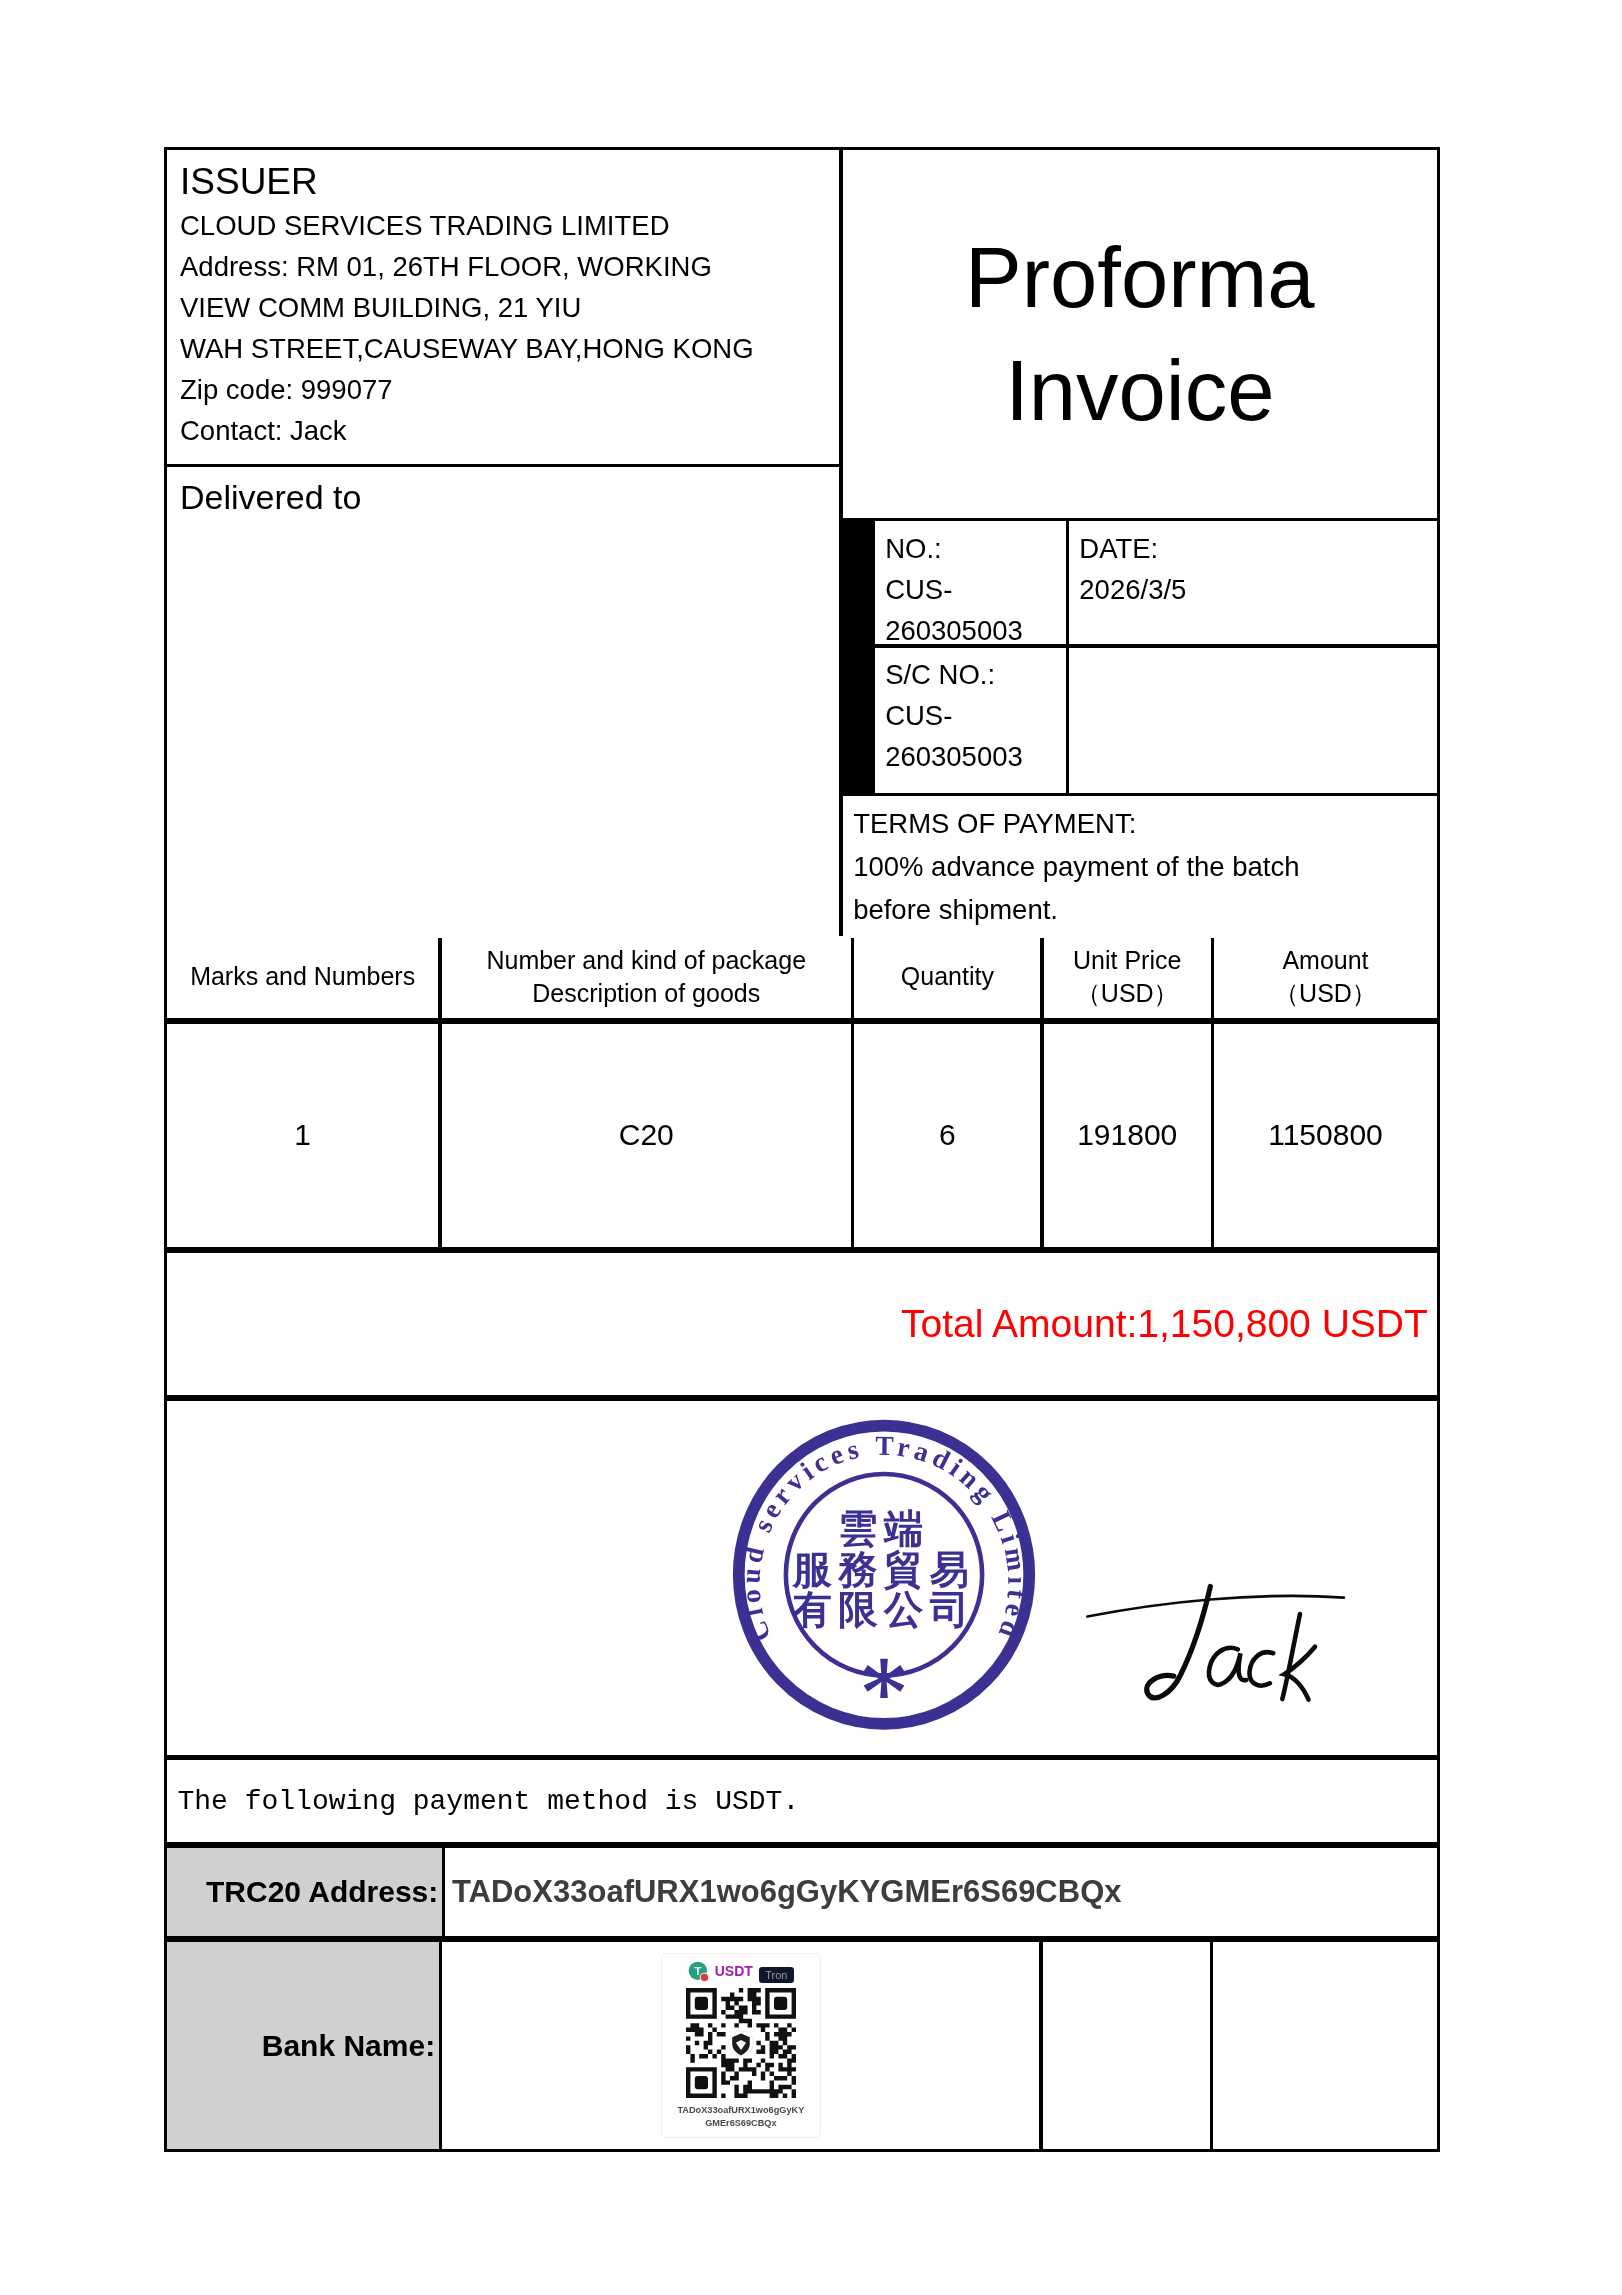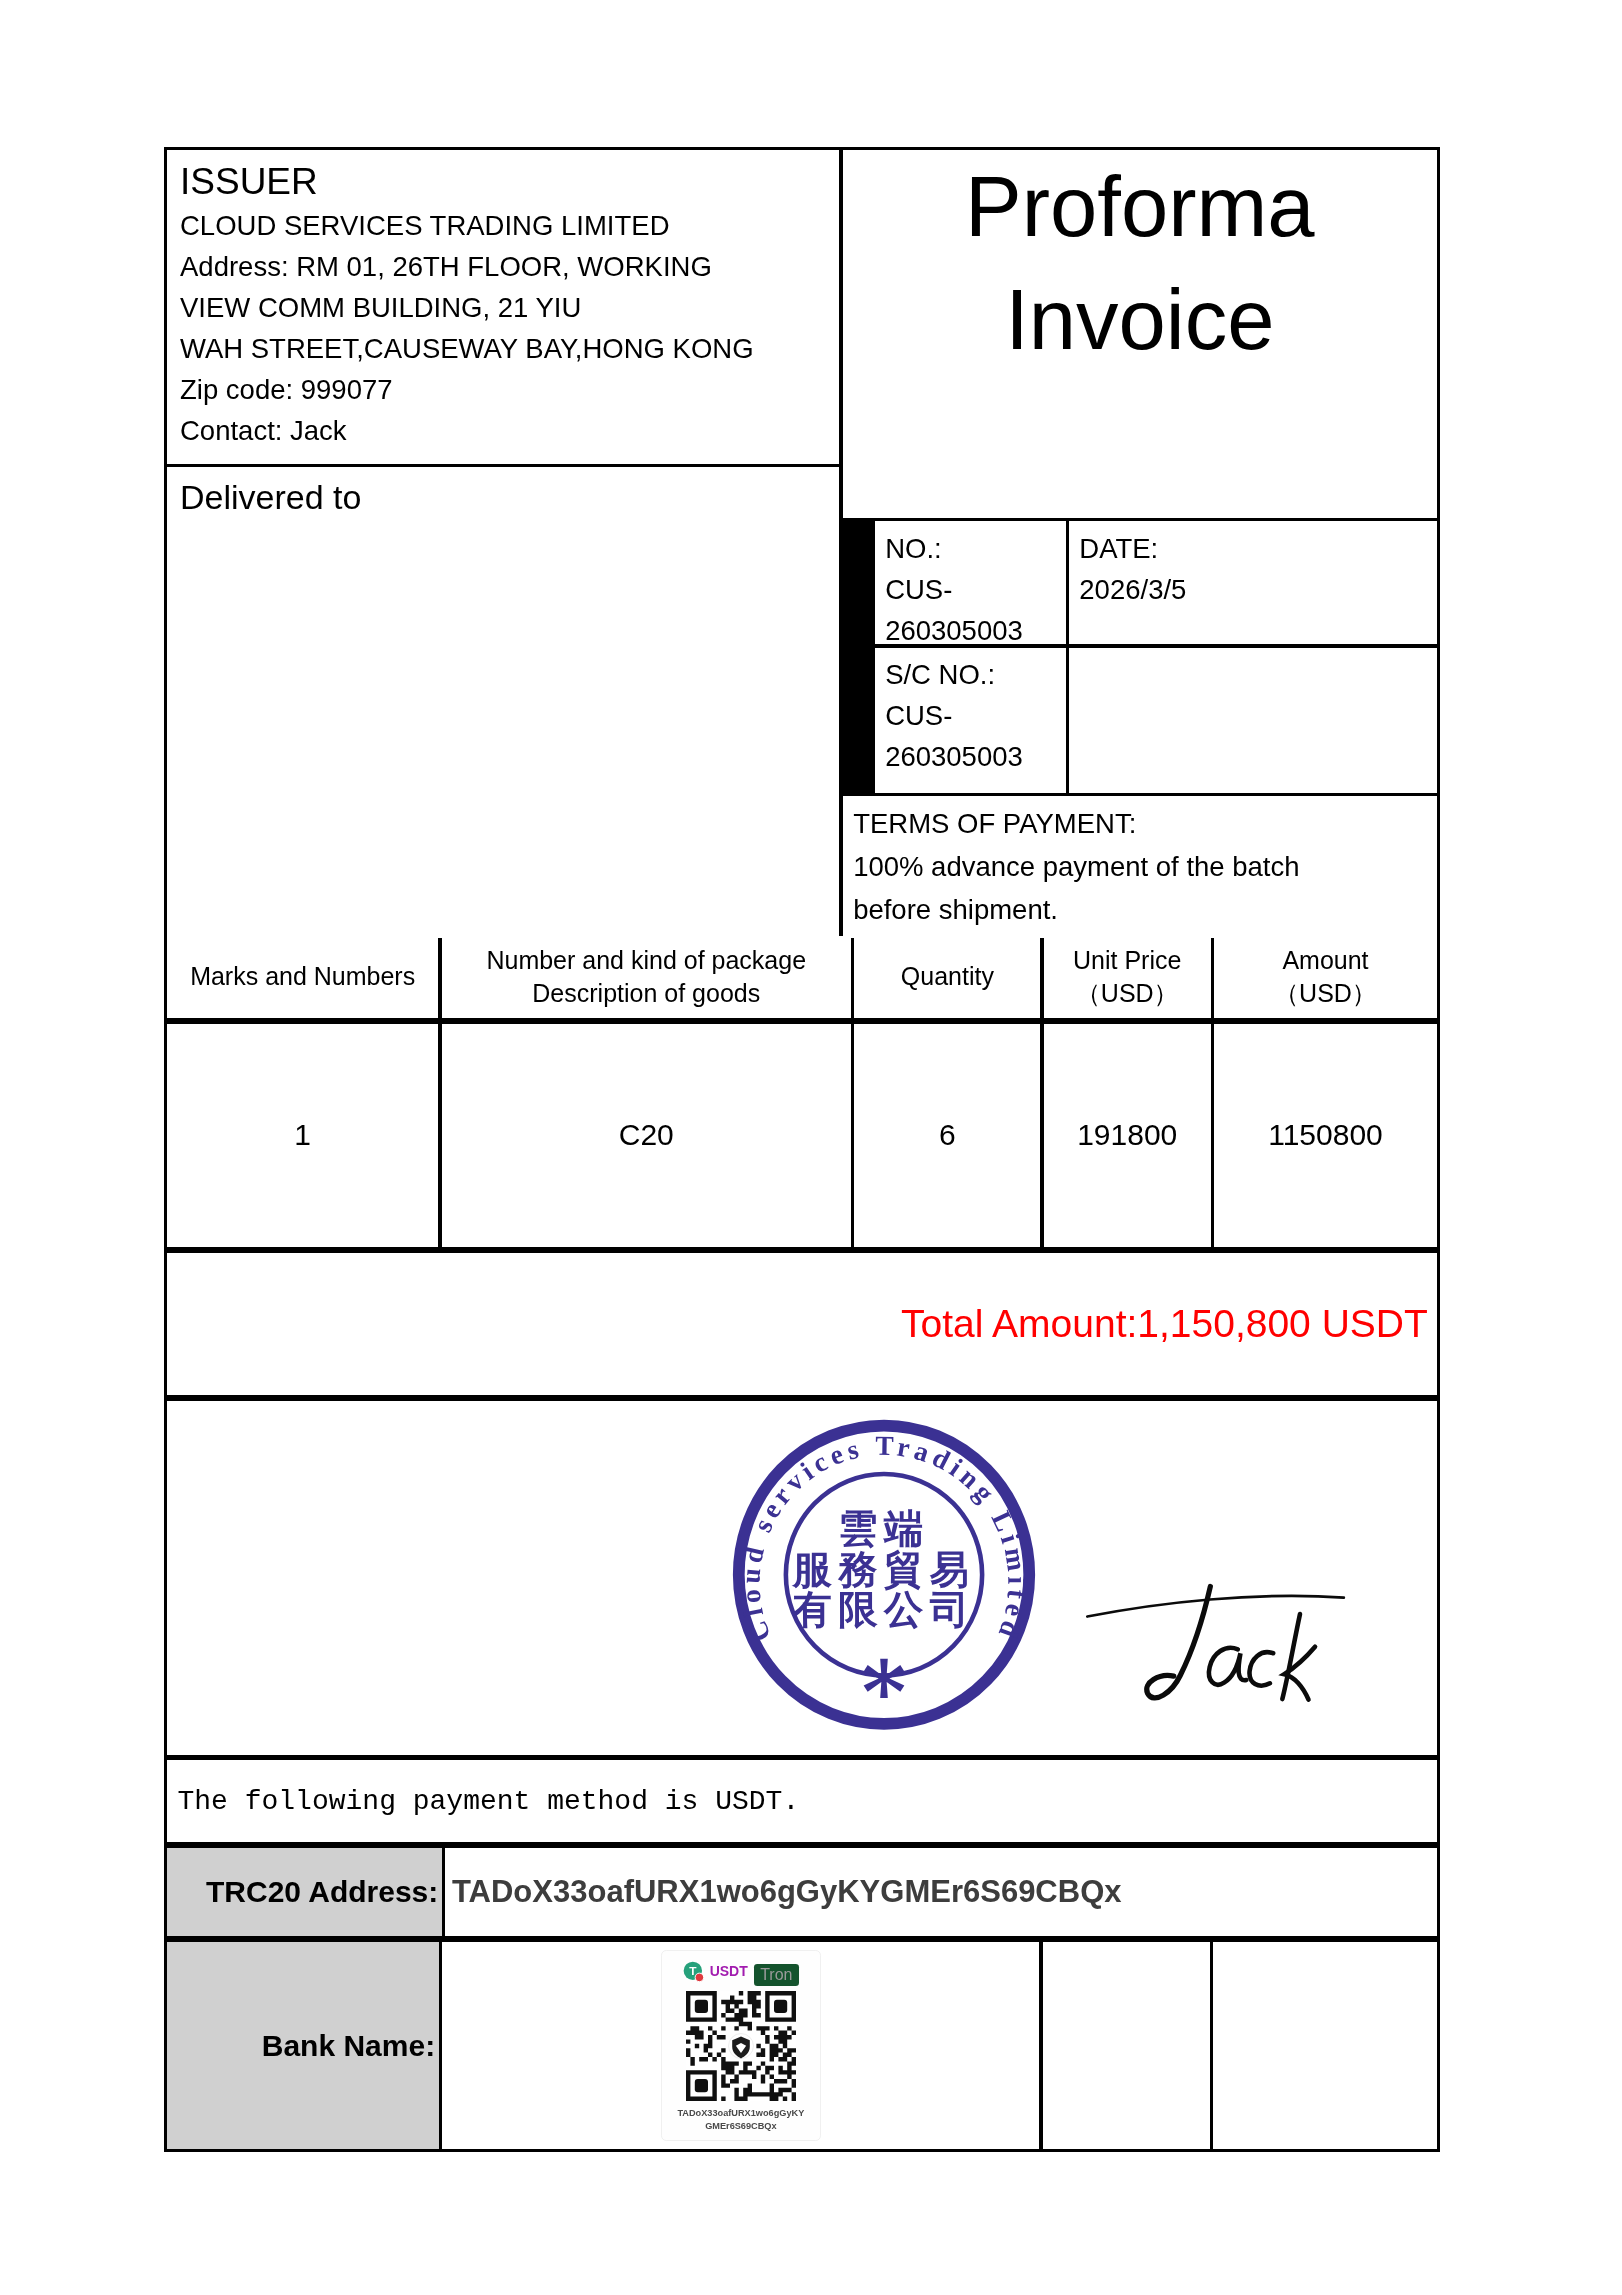--- a/index.html
+++ b/index.html
@@ -15,21 +15,21 @@
   .sec-header{grid-template-columns:1026fr 907fr;height:780px;}
   .col-left{grid-template-rows:314px 1fr;}
   .col-right{grid-template-rows:368px 123px 145px 1fr;}
   .split2{display:grid;grid-template-columns:308fr 594fr;column-gap:3.3px;background:#000;margin-left:32px;}
 
   .issuer-cell{padding:9.2px 13px;}
   .issuer-title{font-size:37px;line-height:46px;}
   .issuer-line{font-size:27.5px;line-height:41px;}
   .delivered-cell{padding:6.5px 13px;}
   .delivered-title{font-size:34px;line-height:46px;}
-  .title-cell{display:flex;flex-direction:column;justify-content:flex-start;align-items:center;}
+  .title-cell{display:flex;flex-direction:column;justify-content:center;align-items:center;}
   .doc-title{font-size:85px;line-height:113px;font-weight:400;}
   .meta-cell{padding:6.5px 10.5px;font-size:27.5px;line-height:41px;}
   .terms-cell{padding:6.5px 10.5px;font-size:27.5px;line-height:43px;}
 
   
   .sec-cols5{grid-template-columns:421fr 635fr 289fr 259fr 346fr;}
   .sec-items-header{height:82px;}
   .hcell{display:flex;flex-direction:column;justify-content:center;align-items:center;text-align:center;font-size:25px;line-height:33px;}
   .sec-item-row{height:223px;}
   .vcell{display:flex;justify-content:center;align-items:center;font-size:30px;}
@@ -48,21 +48,21 @@
 
   .sec-trc{grid-template-columns:421fr 1517fr;height:88px;}
   .label-cell{background:#d0d0d0;display:flex;align-items:center;justify-content:flex-end;padding-right:3.9px;font-size:30px;font-weight:bold;}
   .addr-cell{display:flex;align-items:center;padding-left:6.5px;font-size:31px;font-weight:bold;color:#3d3d3d;}
 
   .sec-bank{grid-template-columns:421fr 924fr 259fr 346fr;height:207px;}
   .qr-cell{display:flex;align-items:center;justify-content:center;}
   .qr-card{width:160px;background:#fefefe;border:0.7px solid #f0f0f0;border-radius:5.2px;padding:5.2px 6.5px 6.5px 6.5px;display:flex;flex-direction:column;align-items:center;}
   .qr-head{display:flex;align-items:center;gap:5.9px;width:100%;justify-content:center;margin-bottom:5.2px;}
   .coin-name{font-size:14px;font-weight:bold;color:#a21caf;}
-  .net-pill{font-size:16px;color:#9a9a9a;background:#14532d;border-radius:3.3px;padding:2px 6.5px;margin-top:8px;}
+  .net-pill{font-size:11px;color:#9a9a9a;background:#0f172a;border-radius:3.3px;padding:2px 6.5px;margin-top:8px;}
   .qr-addr{margin-top:5.2px;font-size:9.2px;line-height:13.7px;color:#4a4a4a;text-align:center;font-weight:bold;}
 </style>
 </head>
 <body>
 
 <div class="invoice">
 
   <div class="sec sec-header">
     <div class="col col-left">
       <div class="cell issuer-cell">

